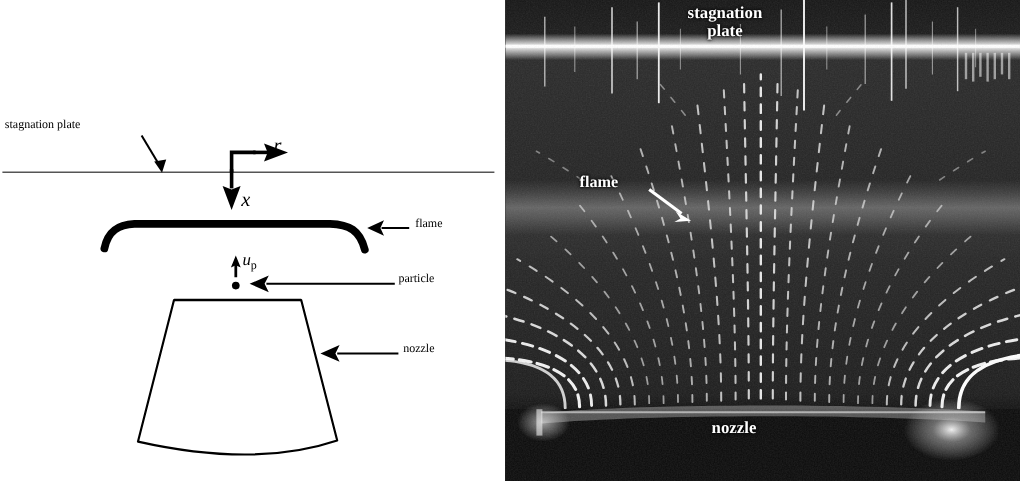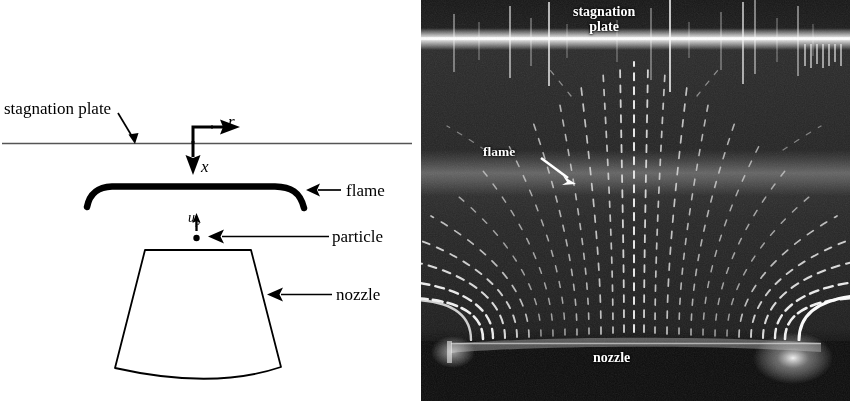--- a/index.html
+++ b/index.html
@@ -5,28 +5,28 @@
   html,body{margin:0;padding:0;background:#ffffff;}
   body{width:850px;height:401px;overflow:hidden;
        font-family:"Liberation Serif", serif;}
   #fig{position:relative;width:850px;height:401px;background:#fff;}
 
   
   #schematic{position:absolute;left:0;top:0;width:420px;height:401px;}
   #schematic svg{position:absolute;left:0;top:0;}
 
   .lbl{position:absolute;font-family:"Liberation Serif", serif;
-       font-size:17px;color:#000;white-space:nowrap;line-height:1;}
+       font-size:10px;color:#000;white-space:nowrap;line-height:1;}
   .lbl-it{font-style:italic;}
   .sub{font-size:10px;vertical-align:-0.28em;font-style:normal;}
 
   #lbl-stagnation{left:4px;  top:100px;}
   #lbl-r{left:228px; top:113px; font-size:17px;}
   #lbl-x{left:201px; top:158px; font-size:17px;}
-  #lbl-up{left:188px; top:211px; font-size:14px;}
+  #lbl-up{left:202px; top:211px; font-size:14px;}
   #lbl-flame{left:346px; top:182px;}
   #lbl-particle{left:332px; top:228px;text-align:right;}
   #lbl-nozzle{left:336px; top:286px;}
 
   
   #photo{position:absolute;left:421px;top:0;width:429px;height:401px;
          background:#0b0b0b;overflow:hidden;}
   #photo svg{position:absolute;left:0;top:0;}
   .ph-lbl{position:absolute;color:#ffffff;font-family:"Liberation Serif", serif;
           font-weight:bold;font-size:14px;line-height:1.08;

